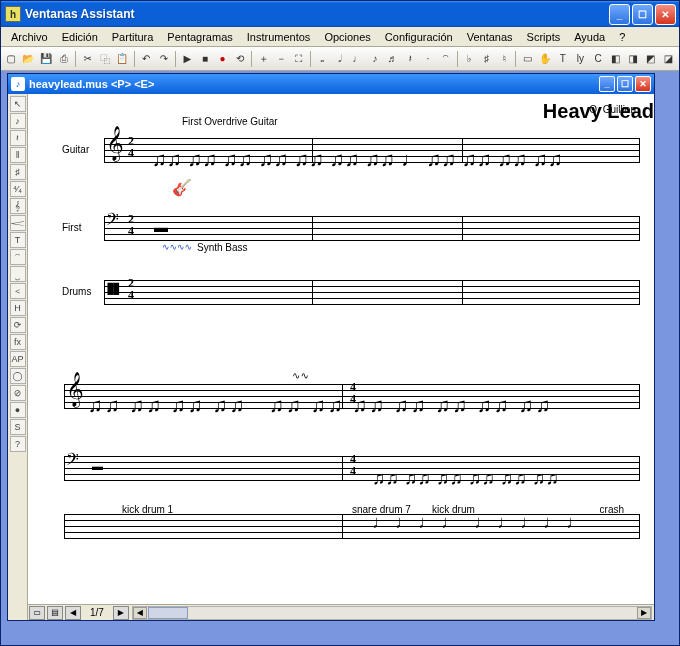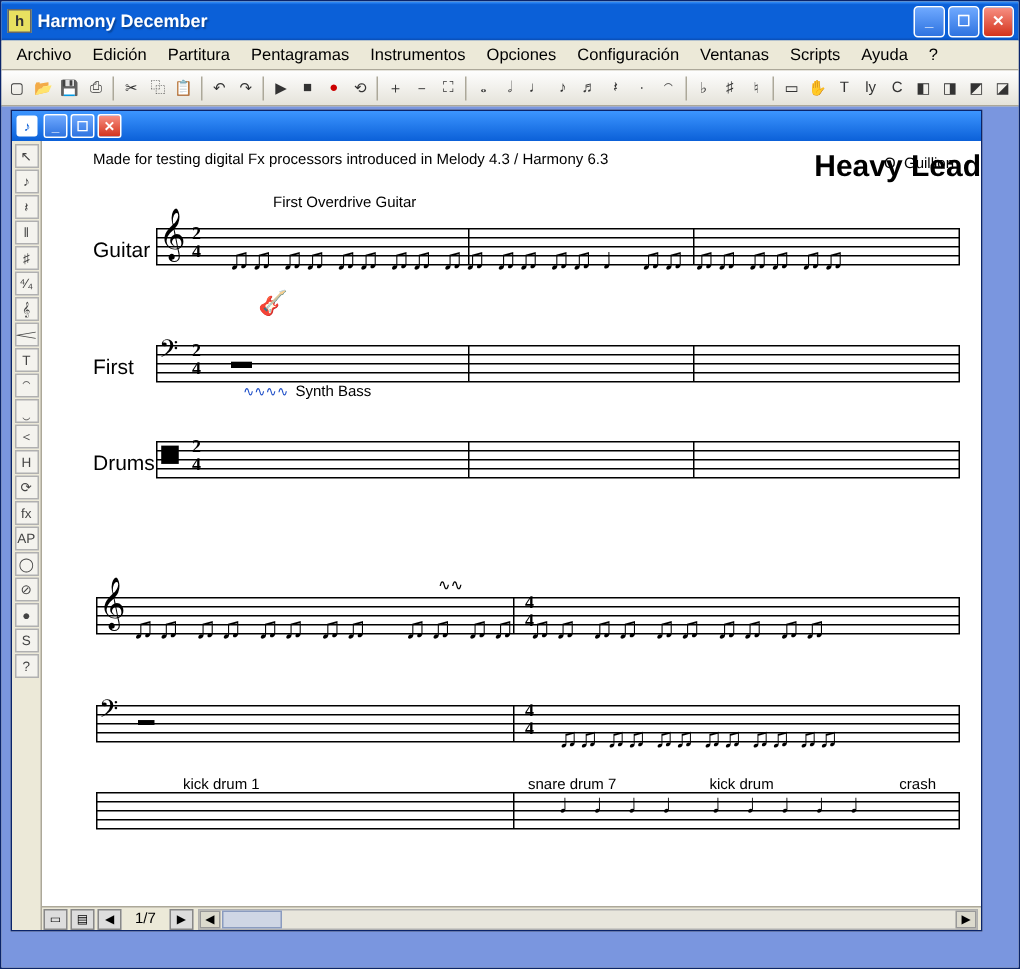--- a/index.html
+++ b/index.html
@@ -50,42 +50,42 @@
   .score-header { font-size:10px; color:#000; line-height:1.35; margin-bottom:4px;}
   .score-title { text-align:right; font-weight:bold; font-size:20px; position:absolute; left:0; right:0; top:6px;}
   .score-composer { position:absolute; right:18px; top:10px; font-size:10px;}
   .annot { font-size:10px; color:#000; }
   
   
   .system { position:relative; margin-top:16px;}
   .staff { position:relative; height:40px; margin-bottom:12px;}
   .staff-lines { position:absolute; left:42px; right:0; top:8px; height:24px;}
   .staff-lines div { position:absolute; left:0; right:0; height:1px; background:#000;}
-  .staff-label { position:absolute; left:0; top:14px; font-size:14px; color:#000;}
+  .staff-label { position:absolute; left:0; top:14px; font-size:10px; color:#000;}
   .clef { position:absolute; left:44px; top:-4px; font-size:30px; font-family: serif; color:#000;}
   .timesig { position:absolute; left:66px; top:5px; font-size:12px; font-weight:bold; font-family:serif; line-height:1; color:#000;}
   .barline { position:absolute; top:8px; width:1px; height:24px; background:#000;}
   .notes-row { position:absolute; left:90px; right:8px; top:0; height:40px;}
   
   .footer-bar { height:16px; background:#ece9d8; border-top:1px solid #aca899; display:flex; align-items:center; font-size:10px;}
   .footer-btn { width:16px; height:14px; border:1px solid #888; background:#ddd; margin:0 1px; font-size:8px; display:flex; align-items:center; justify-content:center;}
   .page-ctr { padding: 0 8px;}
   .hscroll { flex:1; height:14px; background:#e8e6dc; border:1px solid #b0b0b0; position:relative; margin:0 2px;}
   .hscroll .thumb { position:absolute; left:0; top:0; bottom:0; width:40px; background:#cfd6e5; border:1px solid #8a9bbf;}
   .hscroll .arr { width:14px; height:12px; position:absolute; top:0; background:#dcdacd; border:1px solid #999; font-size:8px; display:flex; align-items:center; justify-content:center;}
   .hscroll .arr.l{left:0;} .hscroll .arr.r{right:0;}
 </style>
 </head>
 <body>
 
 <div class="window">
 
   <div class="titlebar">
     <div class="app-icon">h</div>
-    <div class="title-text">Harmony December</div>
+    <div class="title-text">Ventanas Assistant</div>
     <div class="win-btns">
       <div class="win-btn min">_</div>
       <div class="win-btn max">☐</div>
       <div class="win-btn close">✕</div>
     </div>
   </div>
 
   <div class="menubar">
     <span class="menu-item">Archivo</span>
     <span class="menu-item">Edición</span>
@@ -144,20 +144,21 @@
     <div class="tool-btn">◨</div>
     <div class="tool-btn">◩</div>
     <div class="tool-btn">◪</div>
   </div>
 
   <div class="mdi">
 
     <div class="doc-window">
       <div class="doc-titlebar">
         <div class="doc-icon">♪</div>
+        <div class="doc-title-text">heavylead.mus  &lt;P&gt;  &lt;E&gt;</div>
         <div class="doc-win-btns">
           <div class="doc-win-btn min">_</div>
           <div class="doc-win-btn max">☐</div>
           <div class="doc-win-btn close">✕</div>
         </div>
       </div>
 
       <div class="doc-body">
 
         <div class="palette">
@@ -182,21 +183,20 @@
           <div class="pal-btn">●</div>
           <div class="pal-btn">S</div>
           <div class="pal-btn">?</div>
         </div>
 
         <div class="score-wrap">
           <div class="score">
             <div class="score-title">Heavy Lead</div>
             <div class="score-composer">O. Guillion</div>
             <div class="score-header">
-              <div>Made for testing digital Fx processors introduced in Melody 4.3 / Harmony 6.3</div>
             </div>
 
             <div class="system" style="margin-top:30px;">
               <div class="annot" style="position:absolute; left:120px; top:-14px;">First Overdrive Guitar</div>
 
               <div class="staff" style="height:66px;">
                 <div class="staff-label">Guitar</div>
                 <div class="staff-lines">
                   <div style="top:0"></div>
                     <div style="top:6px"></div>
@@ -328,21 +328,21 @@
                     <div style="top:12px"></div>
                     <div style="top:18px"></div>
                     <div style="top:24px"></div>
                 </div>
                 <div class="barline" style="left:2px"></div>
                 <div class="barline" style="left:280px"></div>
                 <div class="barline" style="right:0"></div>
                 <div style="position:absolute; left:310px; right:8px; top:6px; font-size:18px;">♩ ♩ ♩ ♩ &nbsp; ♩ ♩ ♩ ♩ ♩</div>
                 <div class="annot" style="position:absolute; left:60px; top:-2px;">kick drum 1</div>
                 <div class="annot" style="position:absolute; left:290px; top:-2px;">snare drum 7</div>
-                <div class="annot" style="position:absolute; left:370px; top:-2px;margin-left:41px;">kick drum</div>
+                <div class="annot" style="position:absolute; left:370px; top:-2px;">kick drum</div>
                 <div class="annot" style="position:absolute; right:16px; top:-2px;">crash</div>
               </div>
             </div>
 
           </div>
 
           <div class="footer-bar">
             <div class="footer-btn">▭</div>
             <div class="footer-btn">▤</div>
             <div class="footer-btn">◀</div>

